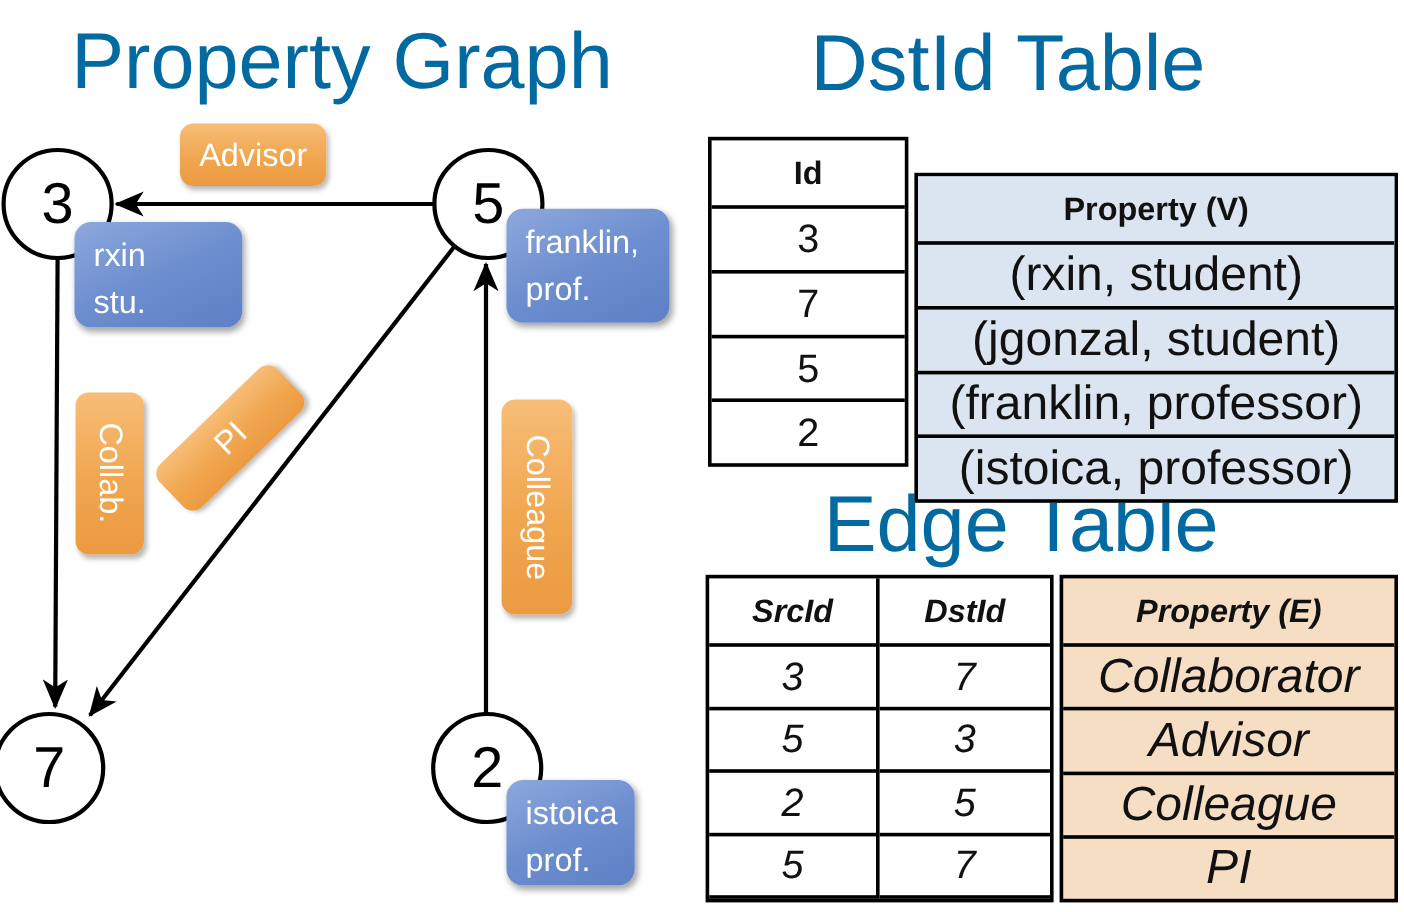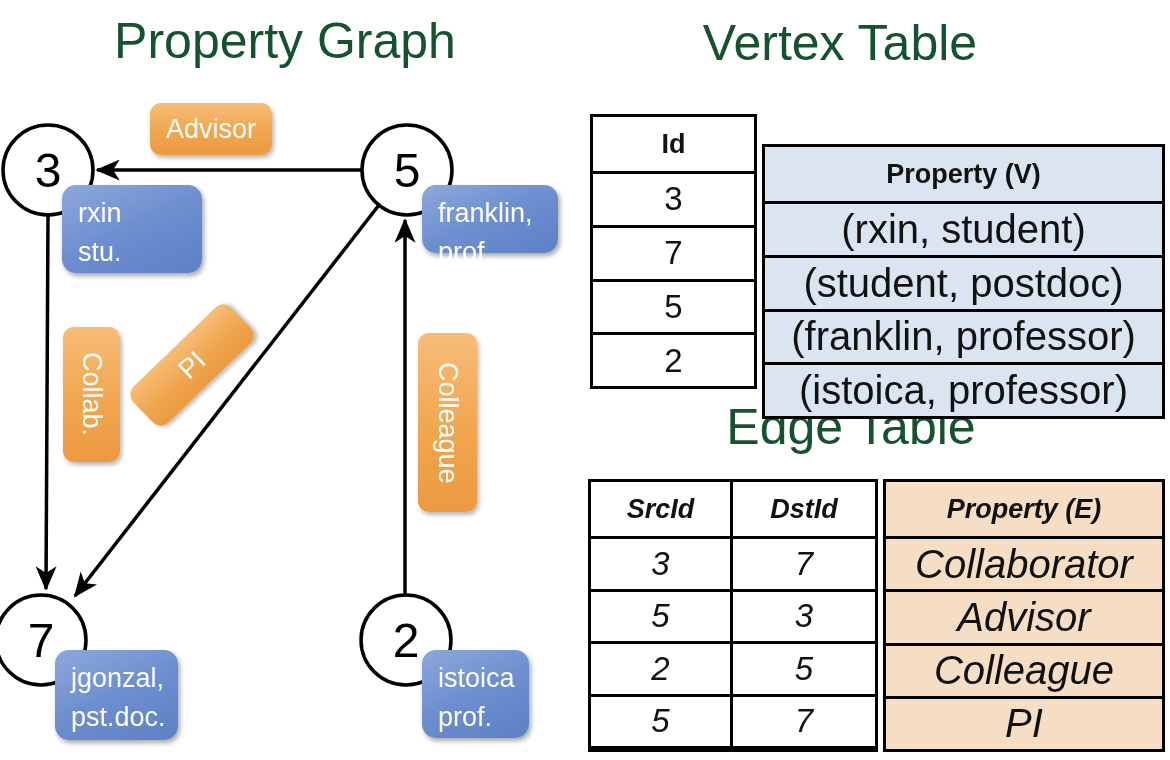--- a/index.html
+++ b/index.html
@@ -1,22 +1,22 @@
 <!DOCTYPE html>
 <html><head>
 <meta charset="utf-8">
 <style>
   html,body { margin:0; padding:0; background:#ffffff; }
   .canvas {
     position:relative; width:1170px; height:760px; background:#ffffff;
     font-family:"Liberation Sans", sans-serif; overflow:hidden; color:#111;
   }
   .title {
-    position:absolute; text-align:center; font-size:50px; font-weight:400;
-    color:#14532d; letter-spacing:0px; white-space:nowrap;
+    position:absolute; text-align:center; font-size:66px; font-weight:400;
+    color:#0369a1; letter-spacing:0px; white-space:nowrap;
   }
   #graph-title  { left:0px;   top:12px;  width:570px; }
   #vtable-title { left:585px; top:14px;  width:510px; }
   #etable-title { left:596px; top:398px; width:510px; }
 
   
   #graph-svg { position:absolute; left:0; top:0; width:585px; height:760px; }
   .node-num {
     position:absolute; width:90px; height:90px; line-height:92px;
     text-align:center; font-size:48px; color:#000;
@@ -65,21 +65,21 @@
   .et-inner { width:50%; display:flex; flex-direction:column; box-sizing:border-box; }
   .et-inner.first { border-right:3px solid #000; }
   #et-prop { width:282px; height:273px; background:#f6dec5; }
 </style>
 </head>
 <body>
 
 <div class="canvas">
 
   <div class="title" id="graph-title">Property Graph</div>
-  <div class="title" id="vtable-title">Vertex Table</div>
+  <div class="title" id="vtable-title">DstId Table</div>
   <div class="title" id="etable-title">Edge Table</div>
 
   <svg id="graph-svg" viewBox="0 0 585 760">
     <defs>
       <marker id="arrow" viewBox="0 0 7 6" refX="6.5" refY="3" markerWidth="7" markerHeight="6" orient="auto-start-reverse">
         <path d="M0 0 L7 3 L0 6 L1.9 3 Z" fill="#000"></path>
       </marker>
     </defs>
     <path d="M362 170 L97 170" stroke="#000" stroke-width="3.5" fill="none" marker-end="url(#arrow)"></path>
     <path d="M48 215 L46 589" stroke="#000" stroke-width="3.5" fill="none" marker-end="url(#arrow)"></path>
@@ -98,45 +98,41 @@
 
   <div class="elabel" style="left:150px;top:103px;width:122px;height:52px;">Advisor</div>
   <div class="elabel vert" style="left:63px;top:327px;width:57px;height:135px;">Collab.</div>
   <div class="elabel" style="left:124px;top:340px;width:136px;height:50px;transform:rotate(-44deg);">PI</div>
   <div class="elabel vert" style="left:418px;top:333px;width:59px;height:179px;">Colleague</div>
 
   <div class="vbox" style="left:62px;top:185px;width:140px;height:88px;">
     <div>rxin</div>
     <div>stu.</div>
   </div>
-  <div class="vbox" style="left:422px;top:185px;width:136px;height:68px;">
+  <div class="vbox" style="left:422px;top:174px;width:136px;height:95px;">
     <div>franklin,</div>
     <div>prof.</div>
-  </div>
-  <div class="vbox" style="left:55px;top:650px;width:123px;height:90px;">
-    <div>jgonzal,</div>
-    <div>pst.doc.</div>
   </div>
   <div class="vbox" style="left:422px;top:650px;width:107px;height:88px;">
     <div>istoica</div>
     <div>prof.</div>
   </div>
 
   <div class="tbl" id="vtable">
     <div class="tcol" id="vt-id">
       <div class="hcell">Id</div>
       <div class="dcell num">3</div>
       <div class="dcell num">7</div>
       <div class="dcell num">5</div>
       <div class="dcell num">2</div>
     </div>
     <div class="tcol" id="vt-prop">
       <div class="hcell">Property (V)</div>
       <div class="dcell">(rxin, student)</div>
-      <div class="dcell">(student, postdoc)</div>
+      <div class="dcell">(jgonzal, student)</div>
       <div class="dcell">(franklin, professor)</div>
       <div class="dcell">(istoica, professor)</div>
     </div>
   </div>
 
   <div class="tbl" id="etable">
     <div id="et-left">
       <div class="et-inner first">
         <div class="hcell">SrcId</div>
         <div class="dcell num">3</div>

